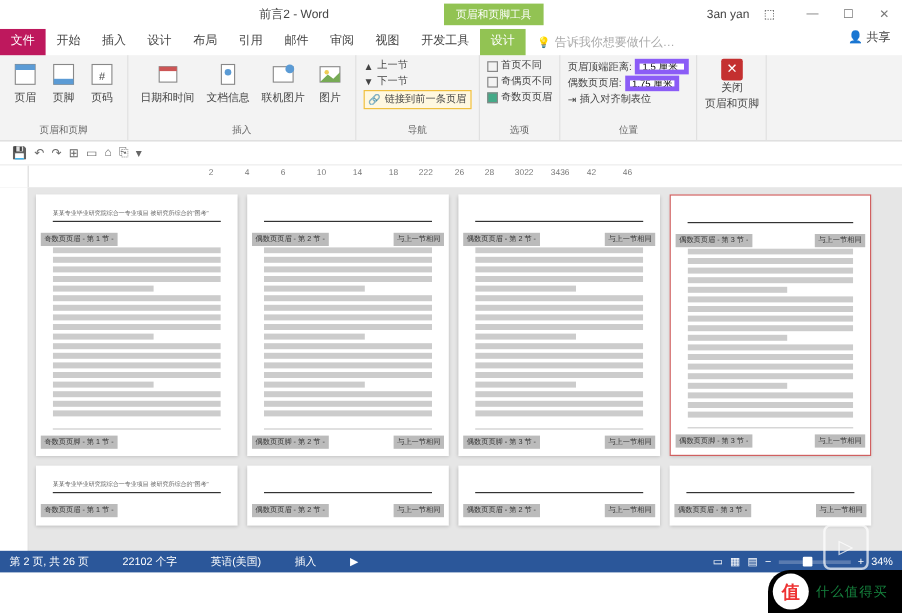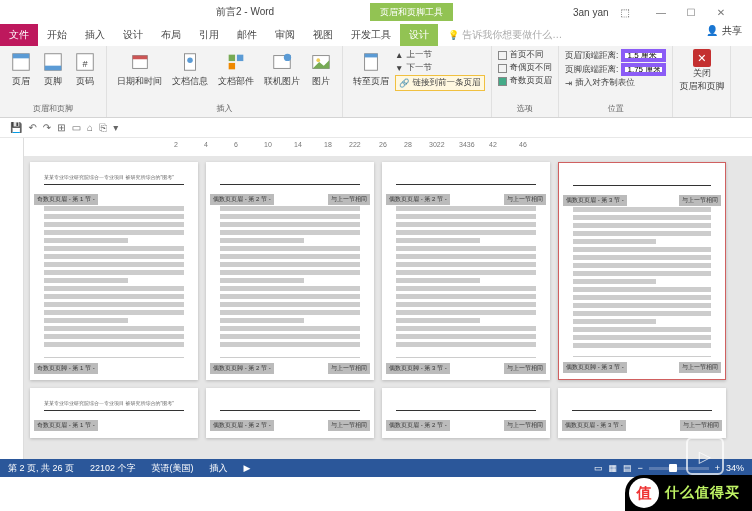--- a/index.html
+++ b/index.html
@@ -3,21 +3,21 @@
 <meta charset="utf-8">
 <style>
 *{margin:0;padding:0;box-sizing:border-box;font-family:"Microsoft YaHei",Arial,sans-serif}
 body{background:#fff;width:752px;height:511px;overflow:hidden;position:relative}
 .app{width:752px;height:511px;position:relative;background:#fff}
 
 
 .titlebar{height:24px;background:#fff;display:flex;align-items:center;font-size:10px;position:relative}
 .titlebar .doc-title{position:absolute;left:216px;color:#444}
 .titlebar .context-tab{position:absolute;left:370px;background:#92c353;color:#fff;padding:2px 10px;height:18px;line-height:14px;font-size:9px}
-.titlebar .right{position:absolute;right:16px;display:flex;align-items:center;gap:4px;color:#444}
+.titlebar .right{position:absolute;right:0;display:flex;align-items:center;gap:4px;color:#444}
 .titlebar .right span{padding:0 4px}
 .win-btns{display:flex;margin-left:8px}
 .win-btns span{width:30px;text-align:center;color:#777;font-size:10px}
 
 
 .tabs{height:22px;display:flex;align-items:stretch;font-size:10px;background:#fff}
 .tabs .tab{padding:0 9px;line-height:22px;color:#444;cursor:pointer}
 .tabs .tab.file{background:#be185d;color:#fff}
 .tabs .tab.active{background:#92c353;color:#fff}
 .help-box{margin-left:10px;color:#aaa;display:flex;align-items:center;gap:3px}
@@ -66,29 +66,29 @@
 .body-text{position:absolute;top:44px;left:14px;right:14px;bottom:30px;overflow:hidden}
 .body-text .line{height:5px;background:#ccc;margin-bottom:3px}
 .body-text .line.short{width:60%}
 .page-small{height:50px}
 
 
 .subtitle{position:absolute;bottom:54px;left:50%;transform:translateX(-50%);font-size:20px;color:#fff;text-shadow:0 0 3px #000,1px 1px 2px #000;font-weight:500;white-space:nowrap;z-index:50}
 .video-ctrl{position:absolute;bottom:36px;right:28px;width:38px;height:38px;border:2px solid rgba(255,255,255,0.7);border-radius:6px;z-index:50;display:flex;align-items:center;justify-content:center;color:rgba(255,255,255,0.8);font-size:16px}
 
 
-.statusbar{position:absolute;bottom:34px;left:0;right:0;height:18px;background:#2b579a;color:#fff;font-size:9px;display:flex;align-items:center;padding:0 8px;gap:16px}
+.statusbar{position:absolute;bottom:34px;left:0;right:0;height:18px;background:#2b579a;color:#fff;font-size:9px;display:flex;align-items:center;padding:0 8px;gap:28px}
 .statusbar .right{margin-left:auto;display:flex;align-items:center;gap:6px}
 .zoom-slider{width:60px;height:3px;background:#5a7bb0;position:relative}
 .zoom-slider::after{content:"";position:absolute;left:20px;top:-3px;width:8px;height:8px;background:#fff;border-radius:1px}
 
 
 .badge{position:absolute;bottom:0;right:0;height:36px;display:flex;align-items:center;background:#000;border-radius:18px 0 0 0;padding:0 12px 0 4px;z-index:60}
 .badge-circle{width:30px;height:30px;background:#fff;border-radius:50%;display:flex;align-items:center;justify-content:center;font-size:15px;font-weight:bold;color:#e33;margin-right:6px}
-.badge-text{color:#bef264;font-size:14px;font-weight:bold;letter-spacing:1px}
+.badge-text{color:#15803d;font-size:11px;font-weight:normal;letter-spacing:1px}
 
 svg{display:block}
 </style>
 </head>
 <body>
 
 <div class="app">
 
   <div class="titlebar">
     <span class="doc-title">前言2 - Word</span>
@@ -159,69 +159,55 @@
           </div>
         <div class="big-btn">
             <svg class="icon-box" viewBox="0 0 24 24">
               <rect x="6" y="3" width="12" height="18" fill="#fff" stroke="#888"></rect>
               <circle cx="12" cy="10" r="3" fill="#5b9bd5"></circle>
             </svg>
             <span>文档信息</span>
           </div>
         <div class="big-btn">
             <svg class="icon-box" viewBox="0 0 24 24">
-              <rect x="4" y="4" width="7" height="7" fill="#7a5"></rect>
-              <rect x="13" y="4" width="7" height="7" fill="#5b9bd5"></rect>
-              <rect x="4" y="13" width="7" height="7" fill="#e80"></rect>
-            </svg>
-            <span>文档部件</span>
-          </div>
-        <div class="big-btn">
-            <svg class="icon-box" viewBox="0 0 24 24">
               <rect x="3" y="5" width="18" height="14" fill="#fff" stroke="#888"></rect>
               <circle cx="18" cy="7" r="4" fill="#5b9bd5"></circle>
             </svg>
             <span>联机图片</span>
           </div>
         <div class="big-btn">
             <svg class="icon-box" viewBox="0 0 24 24">
               <rect x="3" y="5" width="18" height="14" fill="#fff" stroke="#888"></rect>
               <circle cx="9" cy="10" r="2" fill="#ec5"></circle>
               <path d="M3 19 L10 12 L15 16 L21 10 V19 Z" fill="#7a5"></path>
             </svg>
             <span>图片</span>
           </div>
       </div>
       <div class="group-label">插入</div>
     </div>
 
     <div class="group">
       <div class="row-btns">
-        <div class="big-btn">
-            <svg class="icon-box" viewBox="0 0 24 24">
-              <rect x="5" y="3" width="14" height="18" fill="#fff" stroke="#888"></rect>
-              <rect x="5" y="3" width="14" height="4" fill="#5b9bd5"></rect>
-            </svg>
-            <span>转至页眉</span>
-          </div>
         <div class="small-list">
           <div>
               <span>▲</span>
               <span>上一节</span>
             </div>
           <div>
               <span>▼</span>
               <span>下一节</span>
             </div>
           <div class="link-highlight">
               <span>🔗</span>
               <span>链接到前一条页眉</span>
             </div>
         </div>
       </div>
+      <div class="group-label">导航</div>
     </div>
 
     <div class="group">
       <div class="small-list">
         <div>
             <span class="chk"></span>
             <span>首页不同</span>
           </div>
         <div>
             <span class="chk"></span>
@@ -235,21 +221,21 @@
       <div class="group-label">选项</div>
     </div>
 
     <div class="group">
       <div class="small-list">
         <div>
             <span>页眉顶端距离:</span>
             <input class="spin-input" value="1.5 厘米" style="">
           </div>
         <div>
-            <span>页脚底端距离:</span>
+            <span>偶数页页眉:</span>
             <input class="spin-input" value="1.75 厘米" style="">
           </div>
         <div>
             <span>⇥</span>
             <span>插入对齐制表位</span>
           </div>
       </div>
       <div class="group-label">位置</div>
     </div>
 

